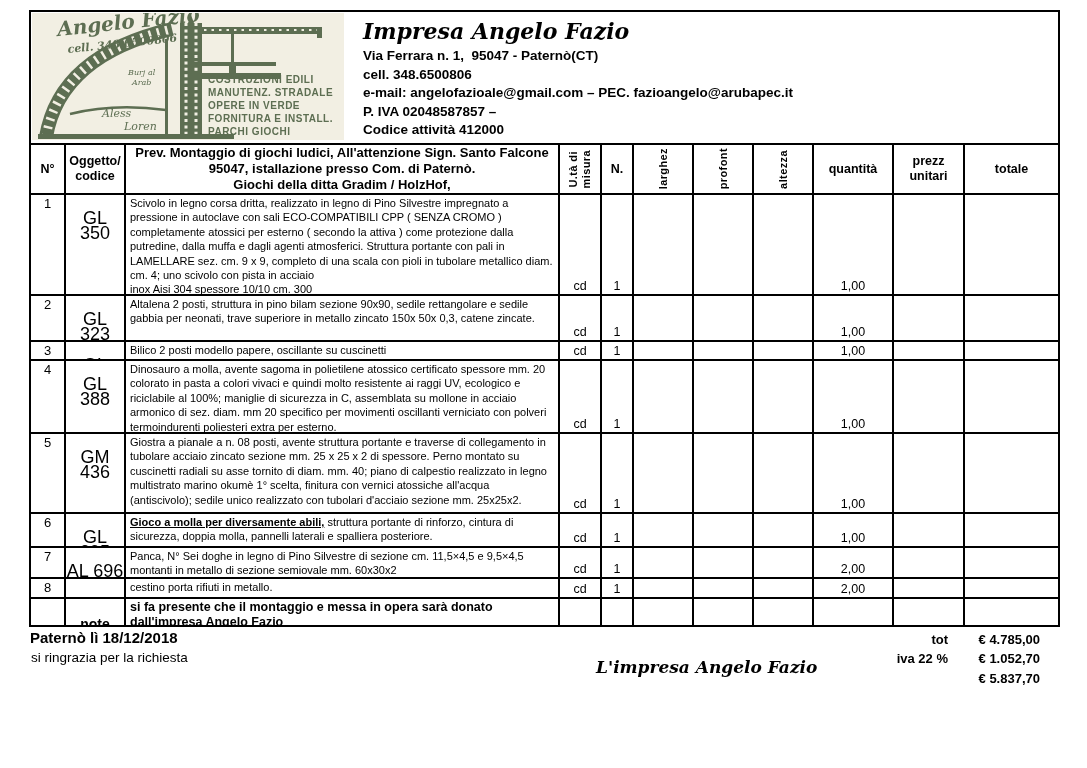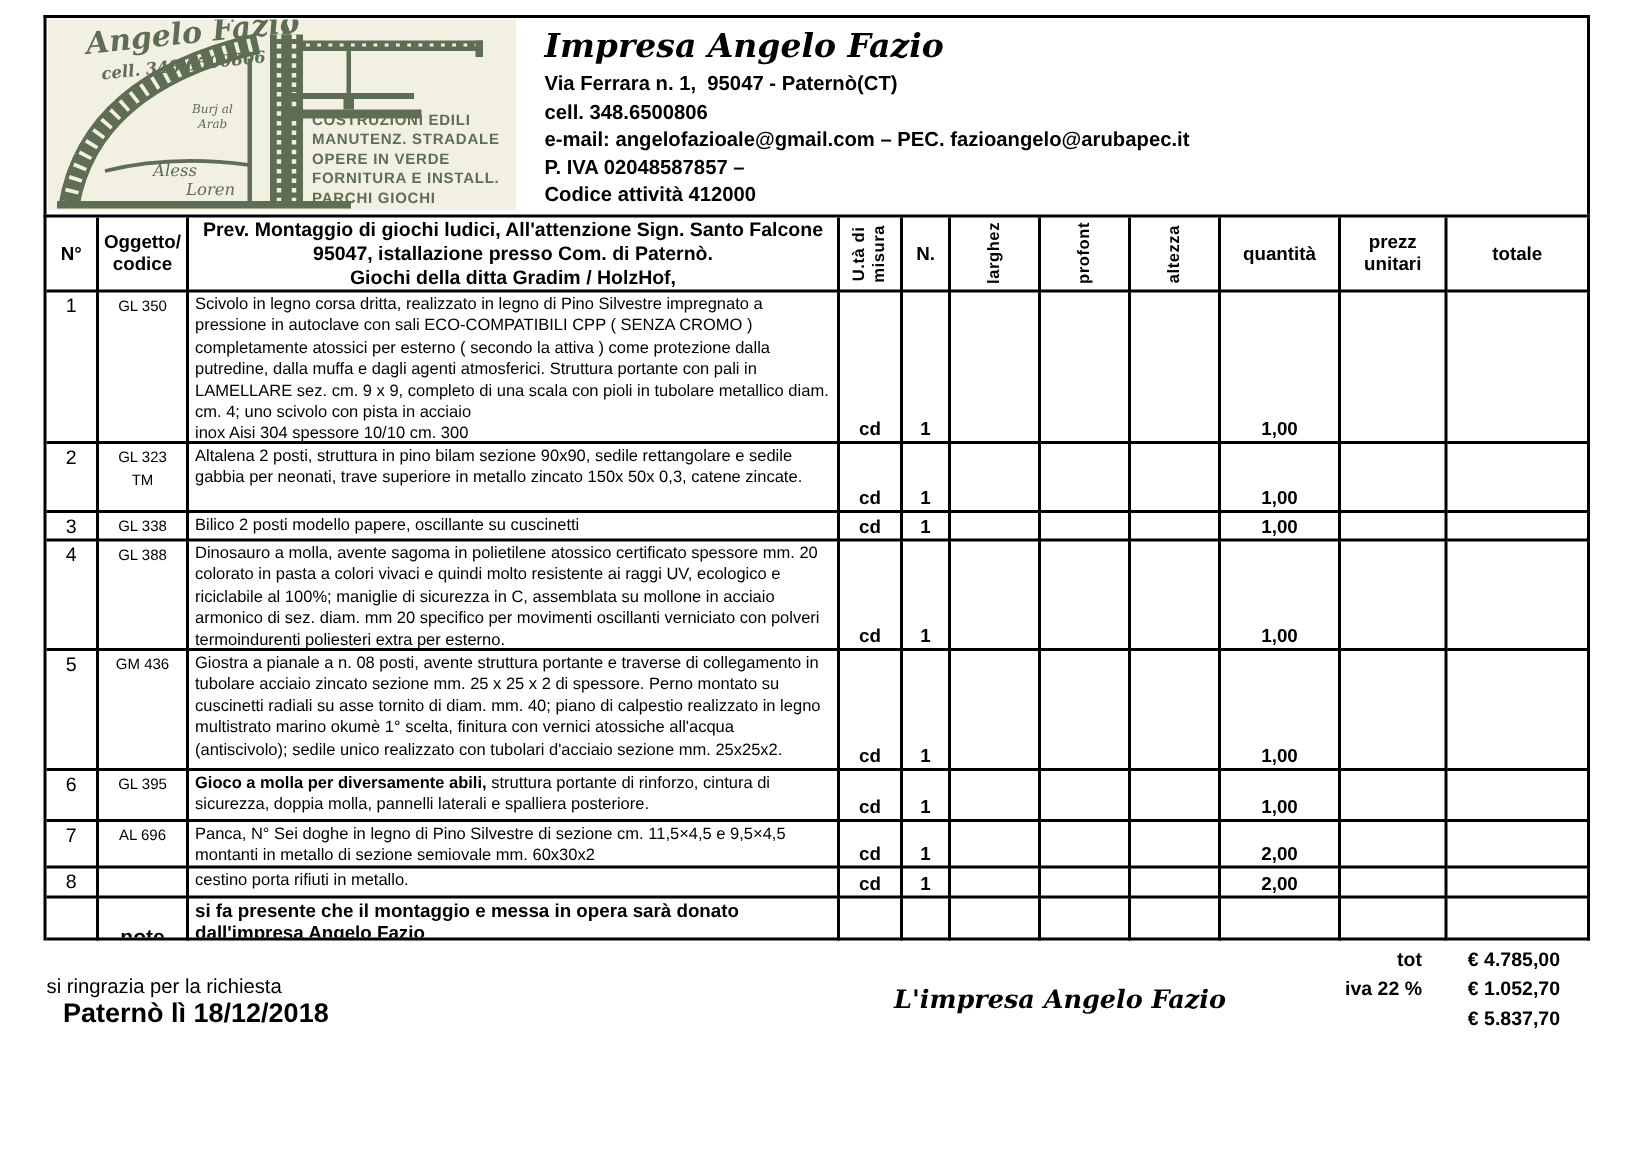--- a/index.html
+++ b/index.html
@@ -21,30 +21,30 @@
           grid-template-columns:35px 60px 434px 42px 32px 60px 60px 60px 80px 71px 95px;
           grid-template-rows:50px 101px 46px 19px 73px 80px 34px 31px 20px 28px;
           border-top:2px solid #000; border-left:2px solid #000; }
   .c  { border-right:2px solid #000; border-bottom:2px solid #000; overflow:hidden; }
   .hc { display:flex; align-items:center; justify-content:center; text-align:center;
         font-weight:bold; font-size:12.5px; white-space:pre-line; line-height:15px; }
   .hdesc { font-size:13px; line-height:16.2px; }
   .vert span { writing-mode:vertical-rl; transform:rotate(180deg); white-space:pre-line;
                font-size:11px; line-height:13px; font-weight:bold; letter-spacing:.4px; }
   .num  { text-align:center; font-size:13px; padding-top:1px; }
-  .code { text-align:center; font-size:10px; padding-top:2px; white-space:pre-line; line-height:15px; }
+  .code { text-align:center; font-size:18px; padding-top:16px; white-space:pre-line; line-height:15px; }
   .desc { font-size:11px; line-height:14.4px; padding:1px 4px 0 4px; white-space:pre-line; }
-  .desc .b { font-weight:bold; }
+  .desc .b { font-weight:bold; text-decoration:underline; }
   .bot  { display:flex; align-items:flex-end; justify-content:center;
-          font-size:12.5px; padding-bottom:1px;font-weight:bold; }
+          font-size:12.5px; padding-bottom:1px; }
   .note-label { font-weight:bold; font-size:14px; padding-top:18px; }
   .note-desc  { font-weight:bold; font-size:12.5px; line-height:15px; }
 
   
-  .place-date { position:absolute; left:42px; top:629px; font-weight:bold; font-size:18px;margin-top:36px; }
+  .place-date { position:absolute; left:30px; top:629px; font-weight:bold; font-size:15px; }
   .thanks     { position:absolute; left:31px; top:650px; font-size:13.5px; }
   .totals     { position:absolute; left:800px; top:630px; width:240px; }
   .trow       { display:flex; justify-content:flex-end; line-height:19.4px;
                 font-weight:bold; font-size:13px; }
   .tlabel     { width:148px; text-align:right; }
   .tvalue     { width:92px;  text-align:right; }
   .signature  { position:absolute; left:596px; top:657px; font-family:"DejaVu Serif",serif;
                 font-style:italic; font-weight:bold; font-size:17px;text-align:right; }
 </style>
 </head>

